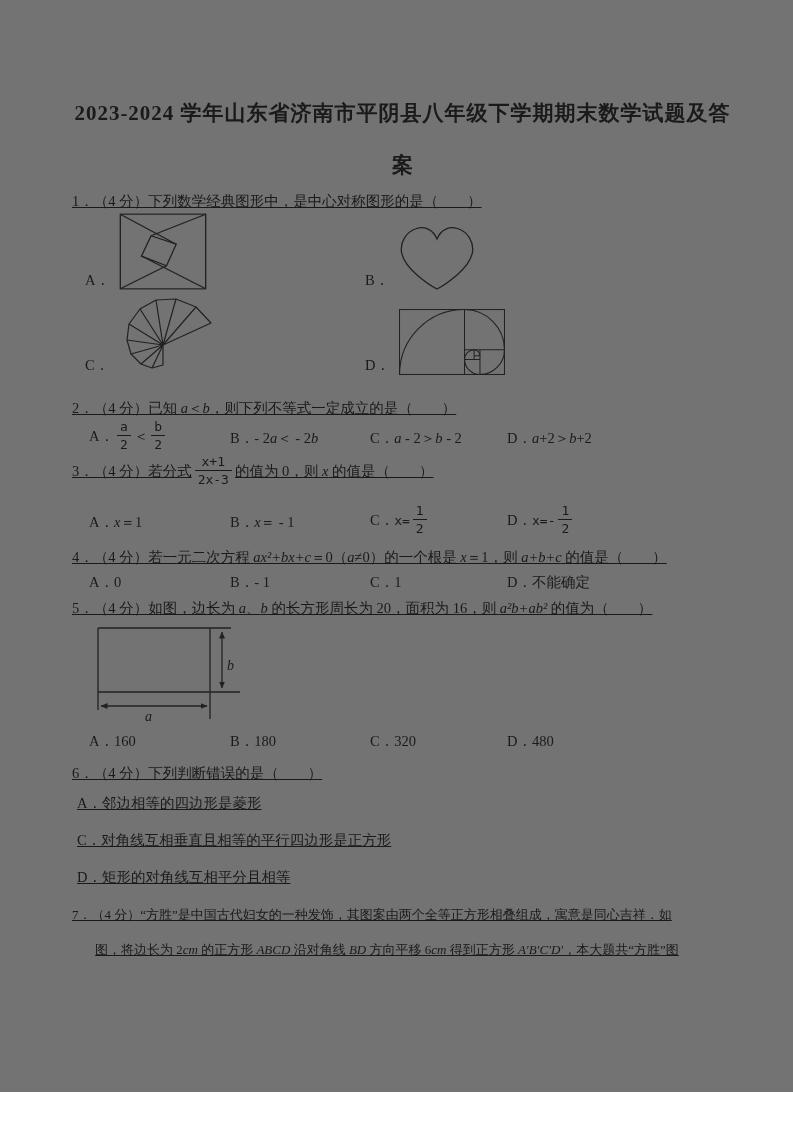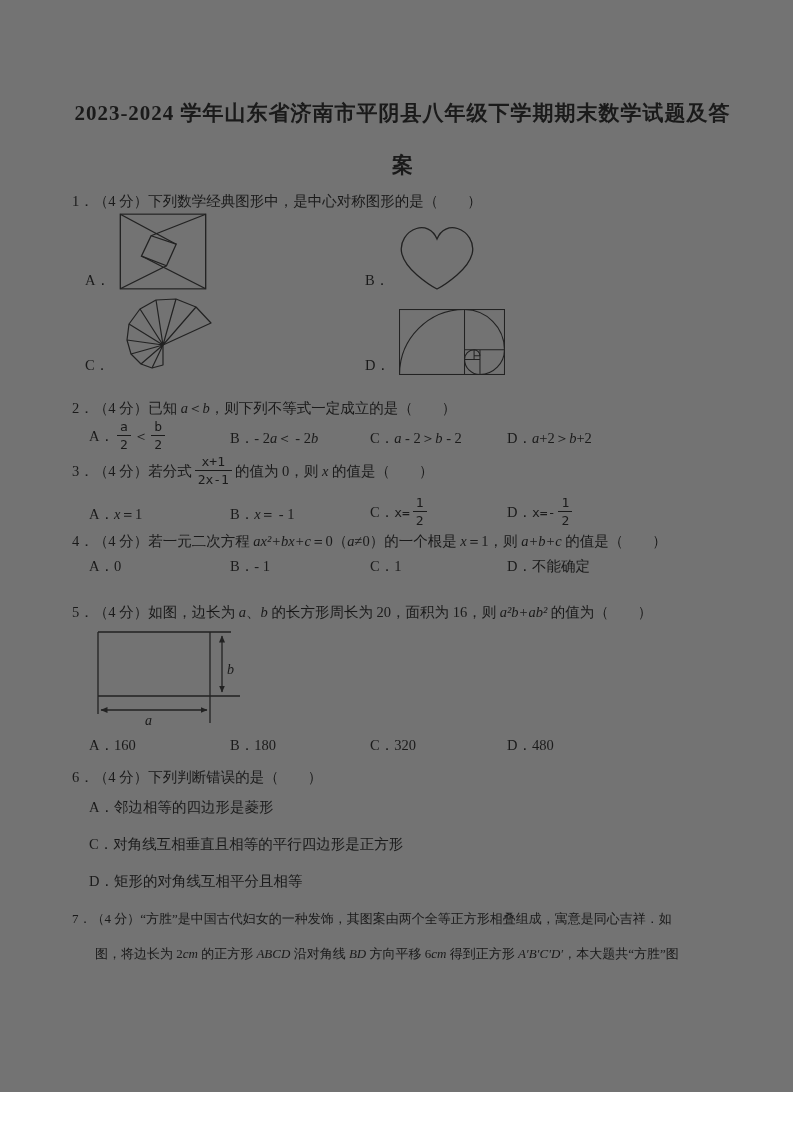--- a/index.html
+++ b/index.html
@@ -6,28 +6,28 @@
   .page{
     position:relative;width:793px;height:1092px;box-sizing:border-box;
     padding:0 60px 0 72px;background:#737373;color:#1a1a1a;
     font-family:"Liberation Serif","DejaVu Serif",serif;
     font-size:14.5px;line-height:22px;overflow:hidden;
   }
   .title{margin:0;font-size:21px;font-weight:bold;text-align:center;}
   .title .l1{padding-top:97px;line-height:32px;letter-spacing:1px;}
   .title .l2{margin-top:20px;line-height:32px;}
   .section{margin:9px 0 0 0;font-size:15px;font-weight:bold;line-height:22px;}
-  p{margin:0;}
+  p{margin:0;text-decoration:underline;}
   .stem{line-height:22px;}
   .opts{display:flex;align-items:center;margin-left:17px;}
   .opt1{width:141px;}
   .opt2{width:140px;}
   .opt3{width:137px;}
   .opt4{flex:1;}
-  .blockopt{margin-left:17px;line-height:22px;}
+  .blockopt{margin-left:5px;line-height:22px;}
   .it{font-style:italic;}
   .tt{font-family:"DejaVu Sans Mono","Liberation Mono",monospace;font-size:13px;}
   .frac{
     display:inline-block;vertical-align:middle;text-align:center;
     font-family:"DejaVu Sans Mono","Liberation Mono",monospace;
     font-size:13px;line-height:15px;margin:0 3px;transform:translateY(-2px);
   }
   .fnum{display:block;border-bottom:1.3px solid #1a1a1a;padding:0 3px 1px 3px;}
   .fden{display:block;padding:1px 3px 0 3px;}
   .figrow{display:flex;align-items:flex-end;}
@@ -99,41 +99,41 @@
     <p class="stem" style="margin-top:22px"><span>2．（4 分）已知 </span><span class="it">a</span><span>＜</span><span class="it">b</span><span>，则下列不等式一定成立的是（　　）</span></p>
     <div class="opts" style="margin-top:2px">
       <span class="opt1"><span>A．</span><span class="frac"><span class="fnum">a</span><span class="fden">2</span></span><span>＜</span><span class="frac"><span class="fnum">b</span><span class="fden">2</span></span></span>
       <span class="opt2"><span>B．- 2</span><span class="it">a</span><span>＜ - 2</span><span class="it">b</span></span>
       <span class="opt3"><span>C．</span><span class="it">a</span><span> - 2＞</span><span class="it">b</span><span> - 2</span></span>
       <span class="opt4"><span>D．</span><span class="it">a</span><span>+2＞</span><span class="it">b</span><span>+2</span></span>
     </div>
   </div>
 
   <div class="q">
-    <p class="stem" style="margin-top:2px"><span>3．（4 分）若分式</span><span class="frac"><span class="fnum">x+1</span><span class="fden">2x-1</span></span><span>的值为 0，则 </span><span class="it">x</span><span> 的值是（　　）</span></p>
-    <div class="opts" style="margin-top:8px">
+    <p class="stem" style="margin-top:2px"><span>3．（4 分）若分式</span><span class="frac"><span class="fnum">x+1</span><span class="fden">2x-3</span></span><span>的值为 0，则 </span><span class="it">x</span><span> 的值是（　　）</span></p>
+    <div class="opts" style="margin-top:16px">
       <span class="opt1"><span>A．</span><span class="it">x</span><span>＝1</span></span>
       <span class="opt2"><span>B．</span><span class="it">x</span><span>＝ - 1</span></span>
       <span class="opt3"><span>C．</span><span class="tt">x=</span><span class="frac"><span class="fnum">1</span><span class="fden">2</span></span></span>
       <span class="opt4"><span>D．</span><span class="tt">x=-</span><span class="frac"><span class="fnum">1</span><span class="fden">2</span></span></span>
     </div>
   </div>
 
   <div class="q">
-    <p class="stem" style="margin-top:0"><span>4．（4 分）若一元二次方程 </span><span class="it">ax²+bx+c</span><span>＝0（</span><span class="it">a</span><span>≠0）的一个根是 </span><span class="it">x</span><span>＝1，则 </span><span class="it">a+b+c</span><span> 的值是（　　）</span></p>
+    <p class="stem" style="margin-top:8px"><span>4．（4 分）若一元二次方程 </span><span class="it">ax²+bx+c</span><span>＝0（</span><span class="it">a</span><span>≠0）的一个根是 </span><span class="it">x</span><span>＝1，则 </span><span class="it">a+b+c</span><span> 的值是（　　）</span></p>
     <div class="opts" style="margin-top:3px">
       <span class="opt1"><span>A．0</span></span>
       <span class="opt2"><span>B．- 1</span></span>
       <span class="opt3"><span>C．1</span></span>
       <span class="opt4"><span>D．不能确定</span></span>
     </div>
   </div>
 
   <div class="q">
-    <p class="stem" style="margin-top:24px"><span>5．（4 分）如图，边长为 </span><span class="it">a</span><span>、</span><span class="it">b</span><span> 的长方形周长为 20，面积为 16，则 </span><span class="it">a²b+ab²</span><span> 的值为（　　）</span></p>
+    <p class="stem" style="margin-top:4px"><span>5．（4 分）如图，边长为 </span><span class="it">a</span><span>、</span><span class="it">b</span><span> 的长方形周长为 20，面积为 16，则 </span><span class="it">a²b+ab²</span><span> 的值为（　　）</span></p>
     <svg class="figsvg" style="margin:3px 0 0 18px" width="152" height="100" viewBox="0 0 152 100">
       <defs>
         <marker id="arr" markerWidth="9" markerHeight="8" refX="6.5" refY="3" orient="auto-start-reverse" markerUnits="userSpaceOnUse">
           <path d="M0,0 L7,3 L0,6 Z" fill="#222"></path>
         </marker>
       </defs>
       <g fill="none" stroke="#222" stroke-width="1.3">
         <path d="M8,6 L141,6 M8,6 L8,88 M8,70 L150,70 M120,6 L120,97"></path>
         <line x1="132" y1="10" x2="132" y2="66" marker-start="url(#arr)" marker-end="url(#arr)"></line>
         <line x1="11" y1="84" x2="117" y2="84" marker-start="url(#arr)" marker-end="url(#arr)"></line>

